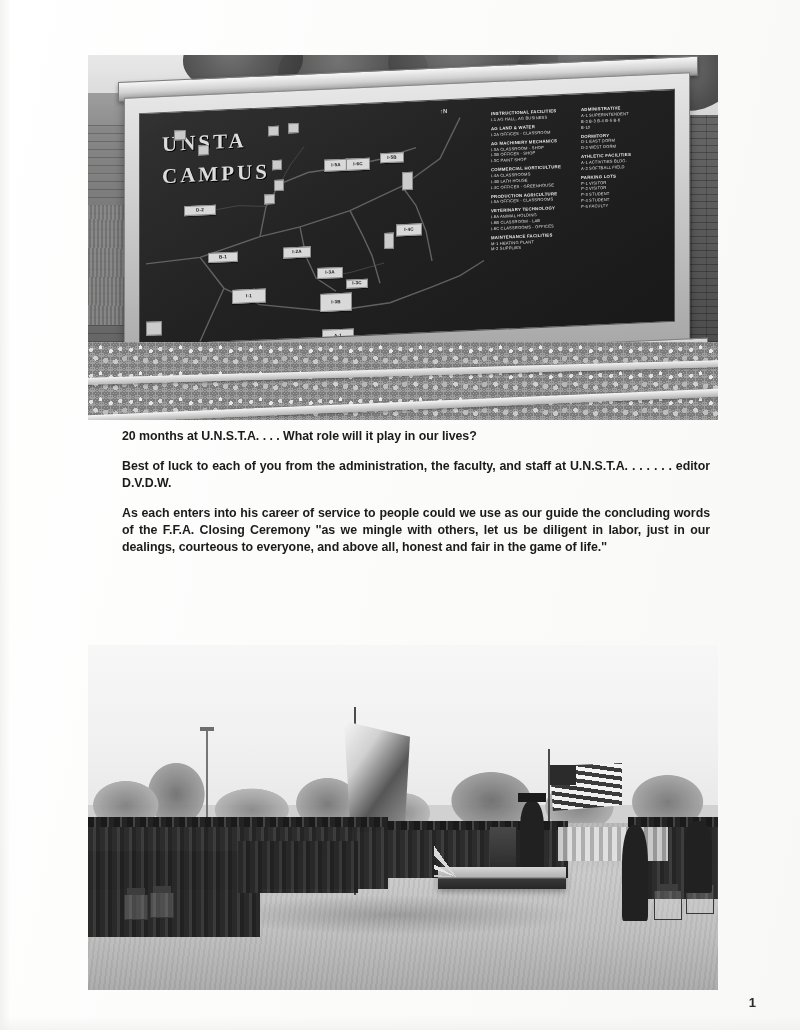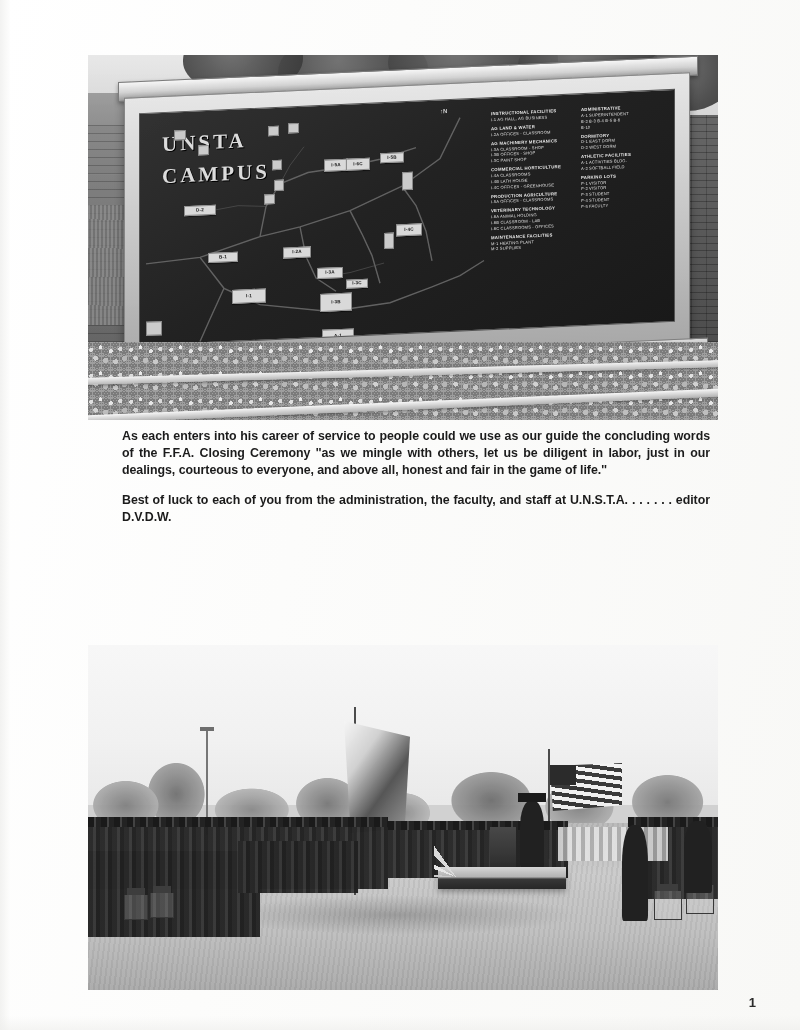--- a/index.html
+++ b/index.html
@@ -475,22 +475,23 @@
       </div>
     </div>
 
     <div class="sign-base"></div>
     <div class="gravel"></div>
     <div class="curb"></div>
     <div class="curb2"></div>
   </div>
 
   <div class="body-text">
+    <p class="para">20 months at U.N.S.T.A. . . . What role will it play in our lives?</p>
+    <p class="para">Best of luck to each of you from the administration, the faculty, and staff at U.N.S.T.A. . . . . . . editor D.V.D.W.</p>
     <p class="para">As each enters into his career of service to people could we use as our guide the concluding words of the F.F.A. Closing Ceremony ''as we mingle with others, let us be diligent in labor, just in our dealings, courteous to everyone, and above all, honest and fair in the game of life.''</p>
-    <p class="para">Best of luck to each of you from the administration, the faculty, and staff at U.N.S.T.A. . . . . . . editor D.V.D.W.</p>
   </div>
 
   <div class="photo-grad">
     <div class="g-sky"></div>
     <div class="g-trees"></div>
     <div class="g-lawn"></div>
     <div class="g-lawn-shadow"></div>
 
     <div class="g-light-pole" style="left:118px; top:84px; height:106px;"></div>
     <div class="g-pole-arm" style="left:112px; top:82px;"></div>

